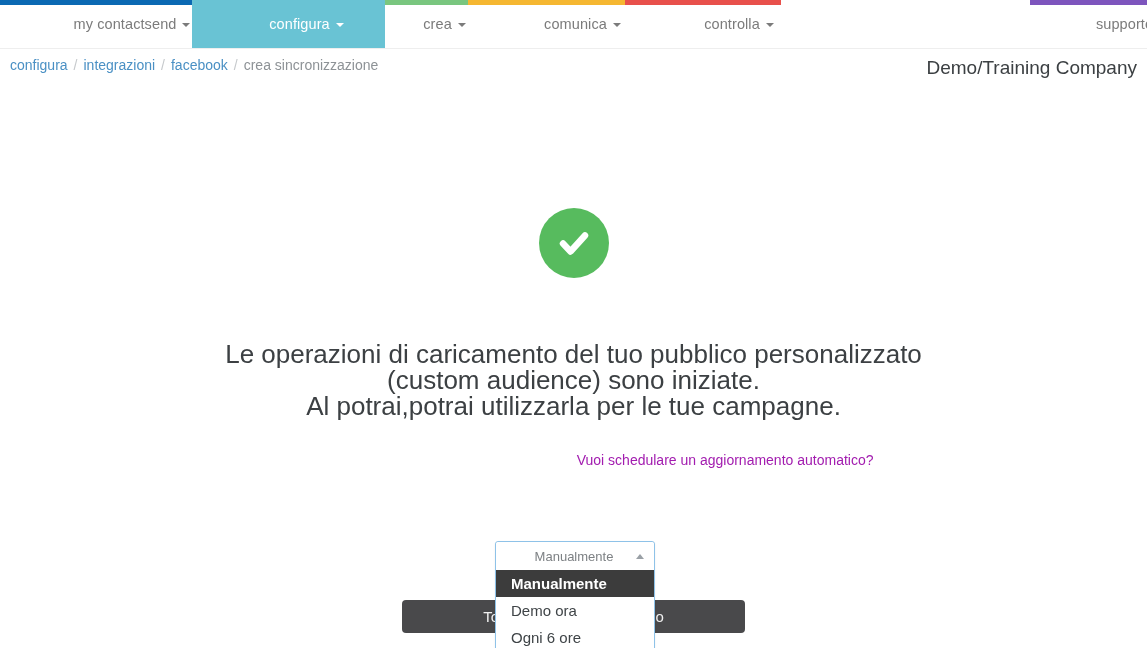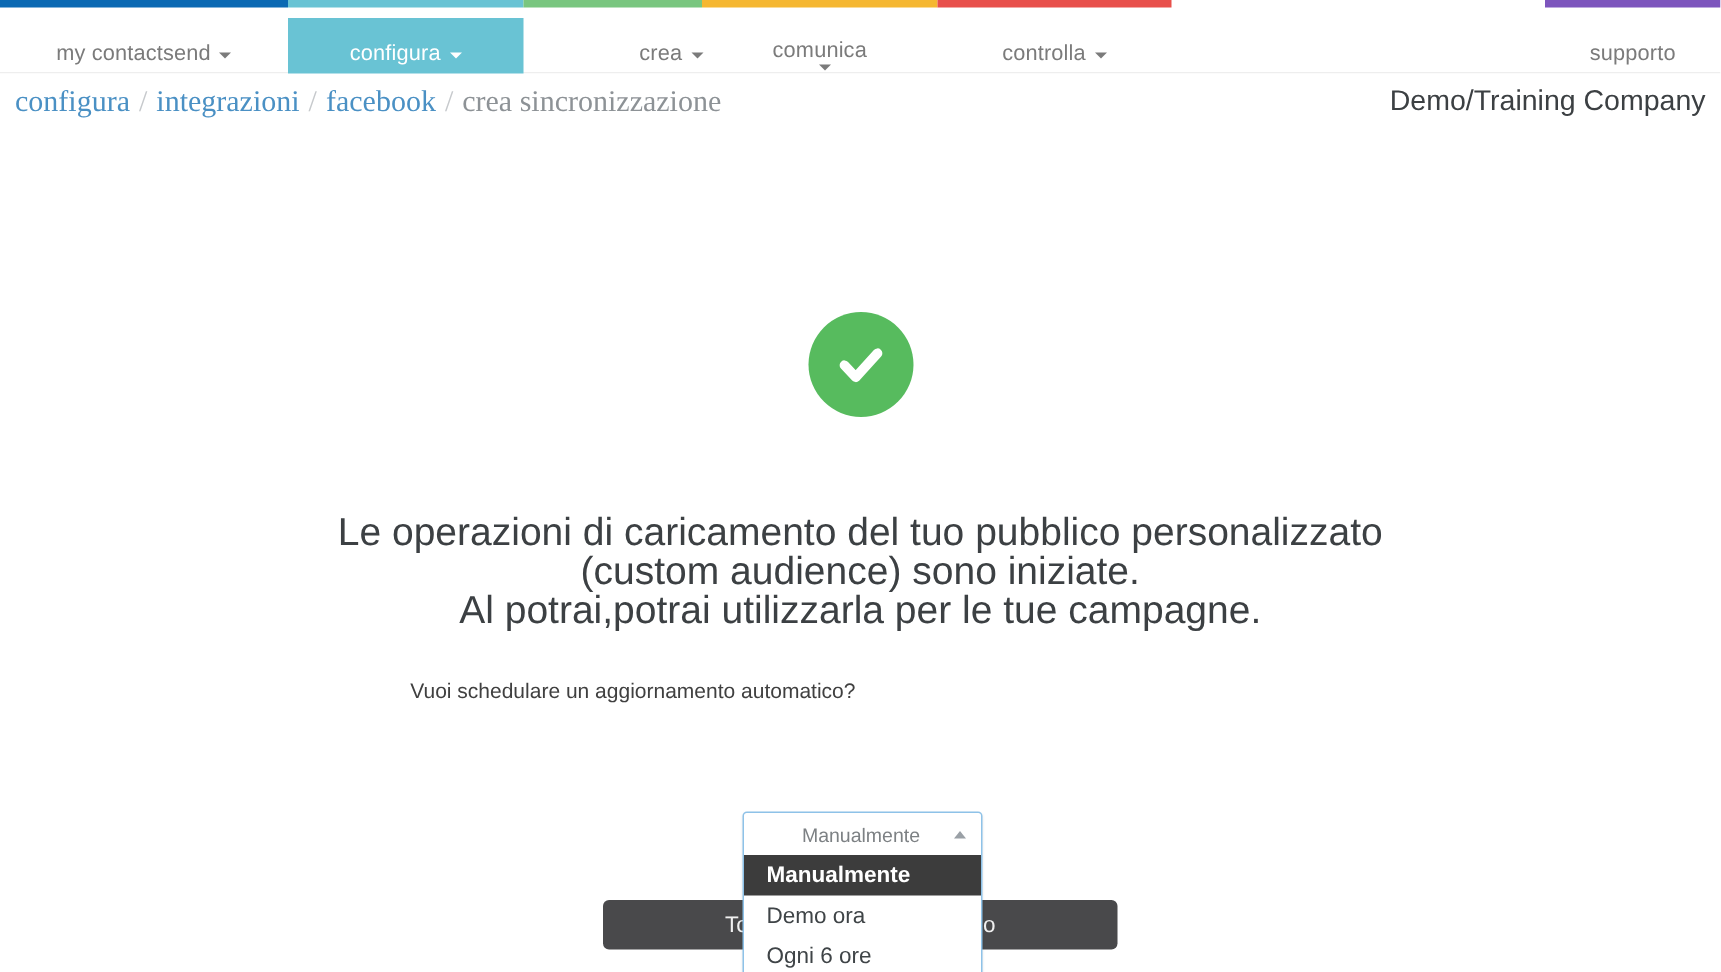--- a/index.html
+++ b/index.html
@@ -37,29 +37,30 @@
     height: 5px;
   }
   .nav-items {
     position: absolute;
     top: 0;
     left: 0;
     height: 48px;
   }
   .nav-item {
     position: absolute;
-    top: 12px;
+    top: 0;
     height: 48px;
     display: flex;
     align-items: center;
     justify-content: center;
     font-size: 14.5px;
     color: #7b7b7b;
     cursor: pointer;
     letter-spacing: .1px;
+    padding-left: 36px;
   }
   .nav-item.active {
     background: #69c3d4;
     color: #ffffff;
   }
   .nav-label { white-space: nowrap; }
   .caret-down {
     display: inline-block;
     width: 0; height: 0;
     margin-left: 6px;
@@ -73,24 +74,23 @@
   
   .breadcrumb-row {
     position: relative;
     height: 34px;
     background: #ffffff;
   }
   .breadcrumb {
     position: absolute;
     left: 10px;
     top: 8px;
-    font-size: 20px;
+    font-size: 14px;
     color: #9aa0a6;
     white-space: nowrap;
-    font-family: Liberation Serif, serif;
   }
   .breadcrumb a {
     color: #4a90c4;
     text-decoration: none;
     cursor: pointer;
   }
   .breadcrumb .sep {
     color: #c6c9cc;
     margin: 0 6px;
   }
@@ -142,24 +142,24 @@
     font-weight: normal;
   }
   .headline .l2 { display: block; }
 
   .subtext {
     position: absolute;
     left: 50%;
     transform: translateX(-50%);
     top: 367px;
     width: 600px;
-    text-align: left;
+    text-align: right;
     font-size: 14px;
     line-height: 21px;
-    color: #404040;
+    color: #a21caf;
   }
 
   
   .back-button {
     position: absolute;
     left: 402px;
     top: 517px;
     width: 343px;
     height: 33px;
     background: #49494b;
@@ -247,25 +247,25 @@
     </div>
   <div class="nav-items" id="nav-items">
       <div class="nav-item" style="left: 0px; width: 192px;">
         <span class="nav-label">my contactsend</span>
         <span class="caret-down"></span>
       </div>
       <div class="nav-item active" style="left: 192px; width: 157px;">
         <span class="nav-label">configura</span>
         <span class="caret-down"></span>
       </div>
-      <div class="nav-item" style="left: 349px; width: 119px; margin-left: 39px;">
+      <div class="nav-item" style="left: 349px; width: 119px;">
         <span class="nav-label">crea</span>
         <span class="caret-down"></span>
       </div>
-      <div class="nav-item" style="left: 468px; width: 157px; flex-direction: column;">
+      <div class="nav-item" style="left: 468px; width: 157px;">
         <span class="nav-label">comunica</span>
         <span class="caret-down"></span>
       </div>
       <div class="nav-item" style="left: 625px; width: 156px;">
         <span class="nav-label">controlla</span>
         <span class="caret-down"></span>
       </div>
       <div class="nav-item" style="left: 1030px; width: 117px;">
         <span class="nav-label">supporto</span>
       </div>

